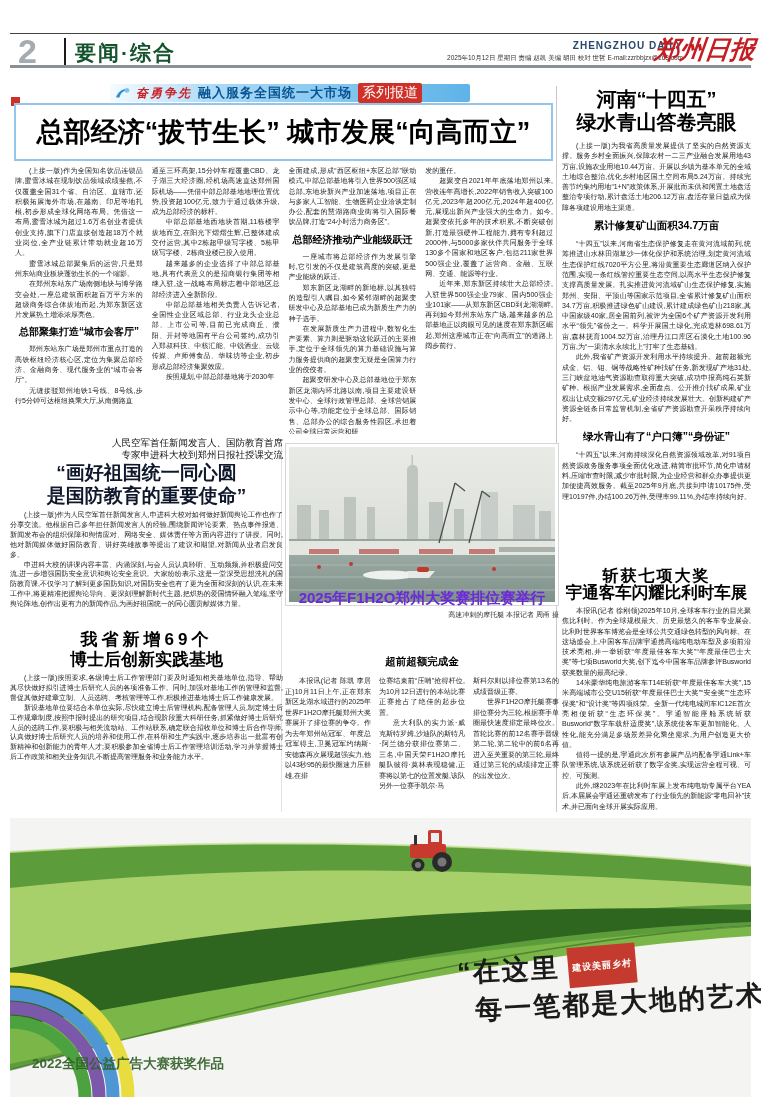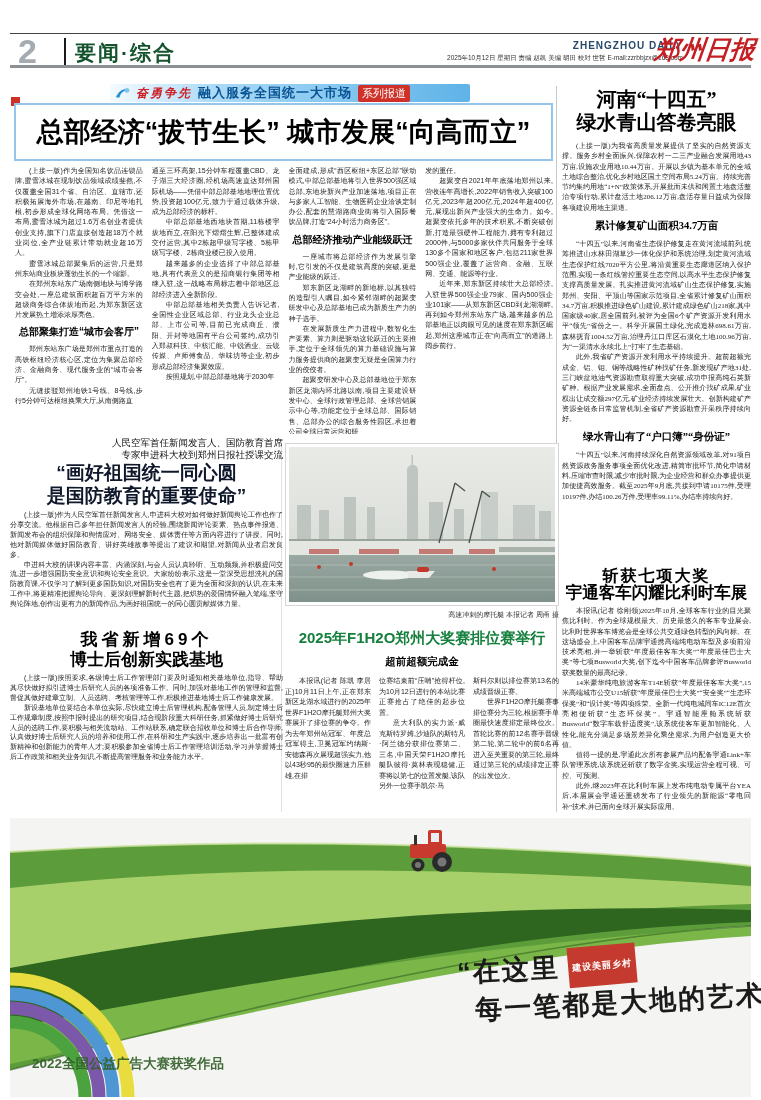--- a/index.html
+++ b/index.html
@@ -19,38 +19,38 @@
                font-style:italic;font-weight:bold;font-size:25px;color:#c41e22;transform:skewX(-6deg);}
   .headrule{position:absolute;left:10px;top:65px;width:741px;height:3px;background:#8b9094;}
 
   
   .banner{position:absolute;left:110px;top:84px;width:352px;height:18px;display:flex;align-items:center;
           background:linear-gradient(90deg,#f4fbff 0%,#a9d9f6 30%,#5fb3e8 100%);border-radius:2px;padding:0 4px;}
   .swoosh{width:18px;height:14px;margin-right:4px;}
   .slogan{color:#cc2027;font-weight:bold;font-style:italic;font-size:12px;
           font-family:"DejaVu Serif","Liberation Serif",serif;letter-spacing:2px;}
   .btitle{color:#0a5493;font-weight:900;font-size:13px;margin-left:6px;letter-spacing:1px;}
-  .bbadge{background:#cf3128;color:#fff;font-size:11px;padding:1px 4px;margin-left:6px;border-radius:2px;white-space:nowrap;}
+  .bbadge{background:#cf3128;color:#fff;font-size:14px;padding:1px 4px;margin-left:6px;border-radius:2px;white-space:nowrap;}
   .redsq{position:absolute;left:11px;top:97px;width:9px;height:9px;background:#cf3128;}
   .hbox{position:absolute;left:14px;top:103px;width:535px;height:54px;border:2px solid #93c6ea;
         display:flex;align-items:center;justify-content:center;background:#fff;}
   .lead-h{font-size:27px;font-weight:900;color:#000;white-space:nowrap;letter-spacing:0;}
   .lead-cols{position:absolute;left:15px;top:166px;width:538px;height:268px;display:flex;gap:9px;}
   .lcol{flex:1;overflow:hidden;}
 
   .para{margin:0;font-size:7px;line-height:10.3px;color:#1c1c1c;text-indent:2em;text-align:justify;}
   .para.cont{text-indent:0;}
   .sub{font-weight:bold;font-size:10px;color:#000;text-align:center;margin:5px 0;}
 
   
   .vr-right{left:556px;top:86px;width:1px;height:726px;background:#c9c9c9;}
   .vr-mid{left:281px;top:440px;width:1px;height:372px;background:#e2e2e2;}
 
   
-  .rs{left:562px;width:189px;font-family:Liberation Serif, serif;}
+  .rs{left:562px;width:189px;}
   .rs-h1{top:88px;text-align:center;font-size:20px;font-weight:900;line-height:23px;color:#000;}
   .rs-body1{top:141px;height:420px;overflow:hidden;}
   .rs-body1 .sub{font-size:10.5px;margin:6px 0;}
   .rs-kicker{top:566px;text-align:center;font-size:16px;font-weight:bold;color:#000;letter-spacing:2px;}
   .rs-h2{top:582px;text-align:center;font-size:16.5px;font-weight:900;color:#000;}
   .rs-body2{top:606px;height:206px;overflow:hidden;}
 
   
   .df{left:10px;width:273px;}
   .df-kicker{top:437px;text-align:right;font-size:9.5px;line-height:11.5px;color:#111;}
@@ -61,21 +61,21 @@
   
   .pd-h{top:630px;text-align:center;font-size:17px;font-weight:900;line-height:20px;color:#000;}
   .pd-h .sp{letter-spacing:4px;}
   .pd-body{top:673px;height:120px;overflow:hidden;}
   .pd-body .para{line-height:9.9px;}
 
   
   .f1{left:285px;width:274px;}
   .photo{top:443px;background:#fff;border:1px solid #d6d6d6;padding:3px;width:266px;height:155px;}
   .f1-cap{top:610px;text-align:right;font-size:7px;color:#333;padding-right:4px;}
-  .f1-h{top:629px;text-align:center;font-size:15px;font-weight:900;color:#15803d;white-space:nowrap;}
+  .f1-h{top:589px;text-align:center;font-size:15px;font-weight:900;color:#6d28d9;white-space:nowrap;}
   .f1-sub{top:655px;text-align:center;font-size:10.5px;font-weight:bold;color:#000;}
   .f1-cols{top:676px;height:132px;display:flex;gap:8px;}
   .f1-cols .fcol{flex:1;overflow:hidden;}
   .f1-cols .para{line-height:10.5px;}
 
   
   .ad{left:10px;top:818px;width:741px;height:279px;}
   .ad svg{display:block;}
   .award-text{font-size:13.5px;font-weight:bold;fill:#33602a;opacity:.92;
               font-family:"Liberation Sans","DejaVu Sans",sans-serif;}

